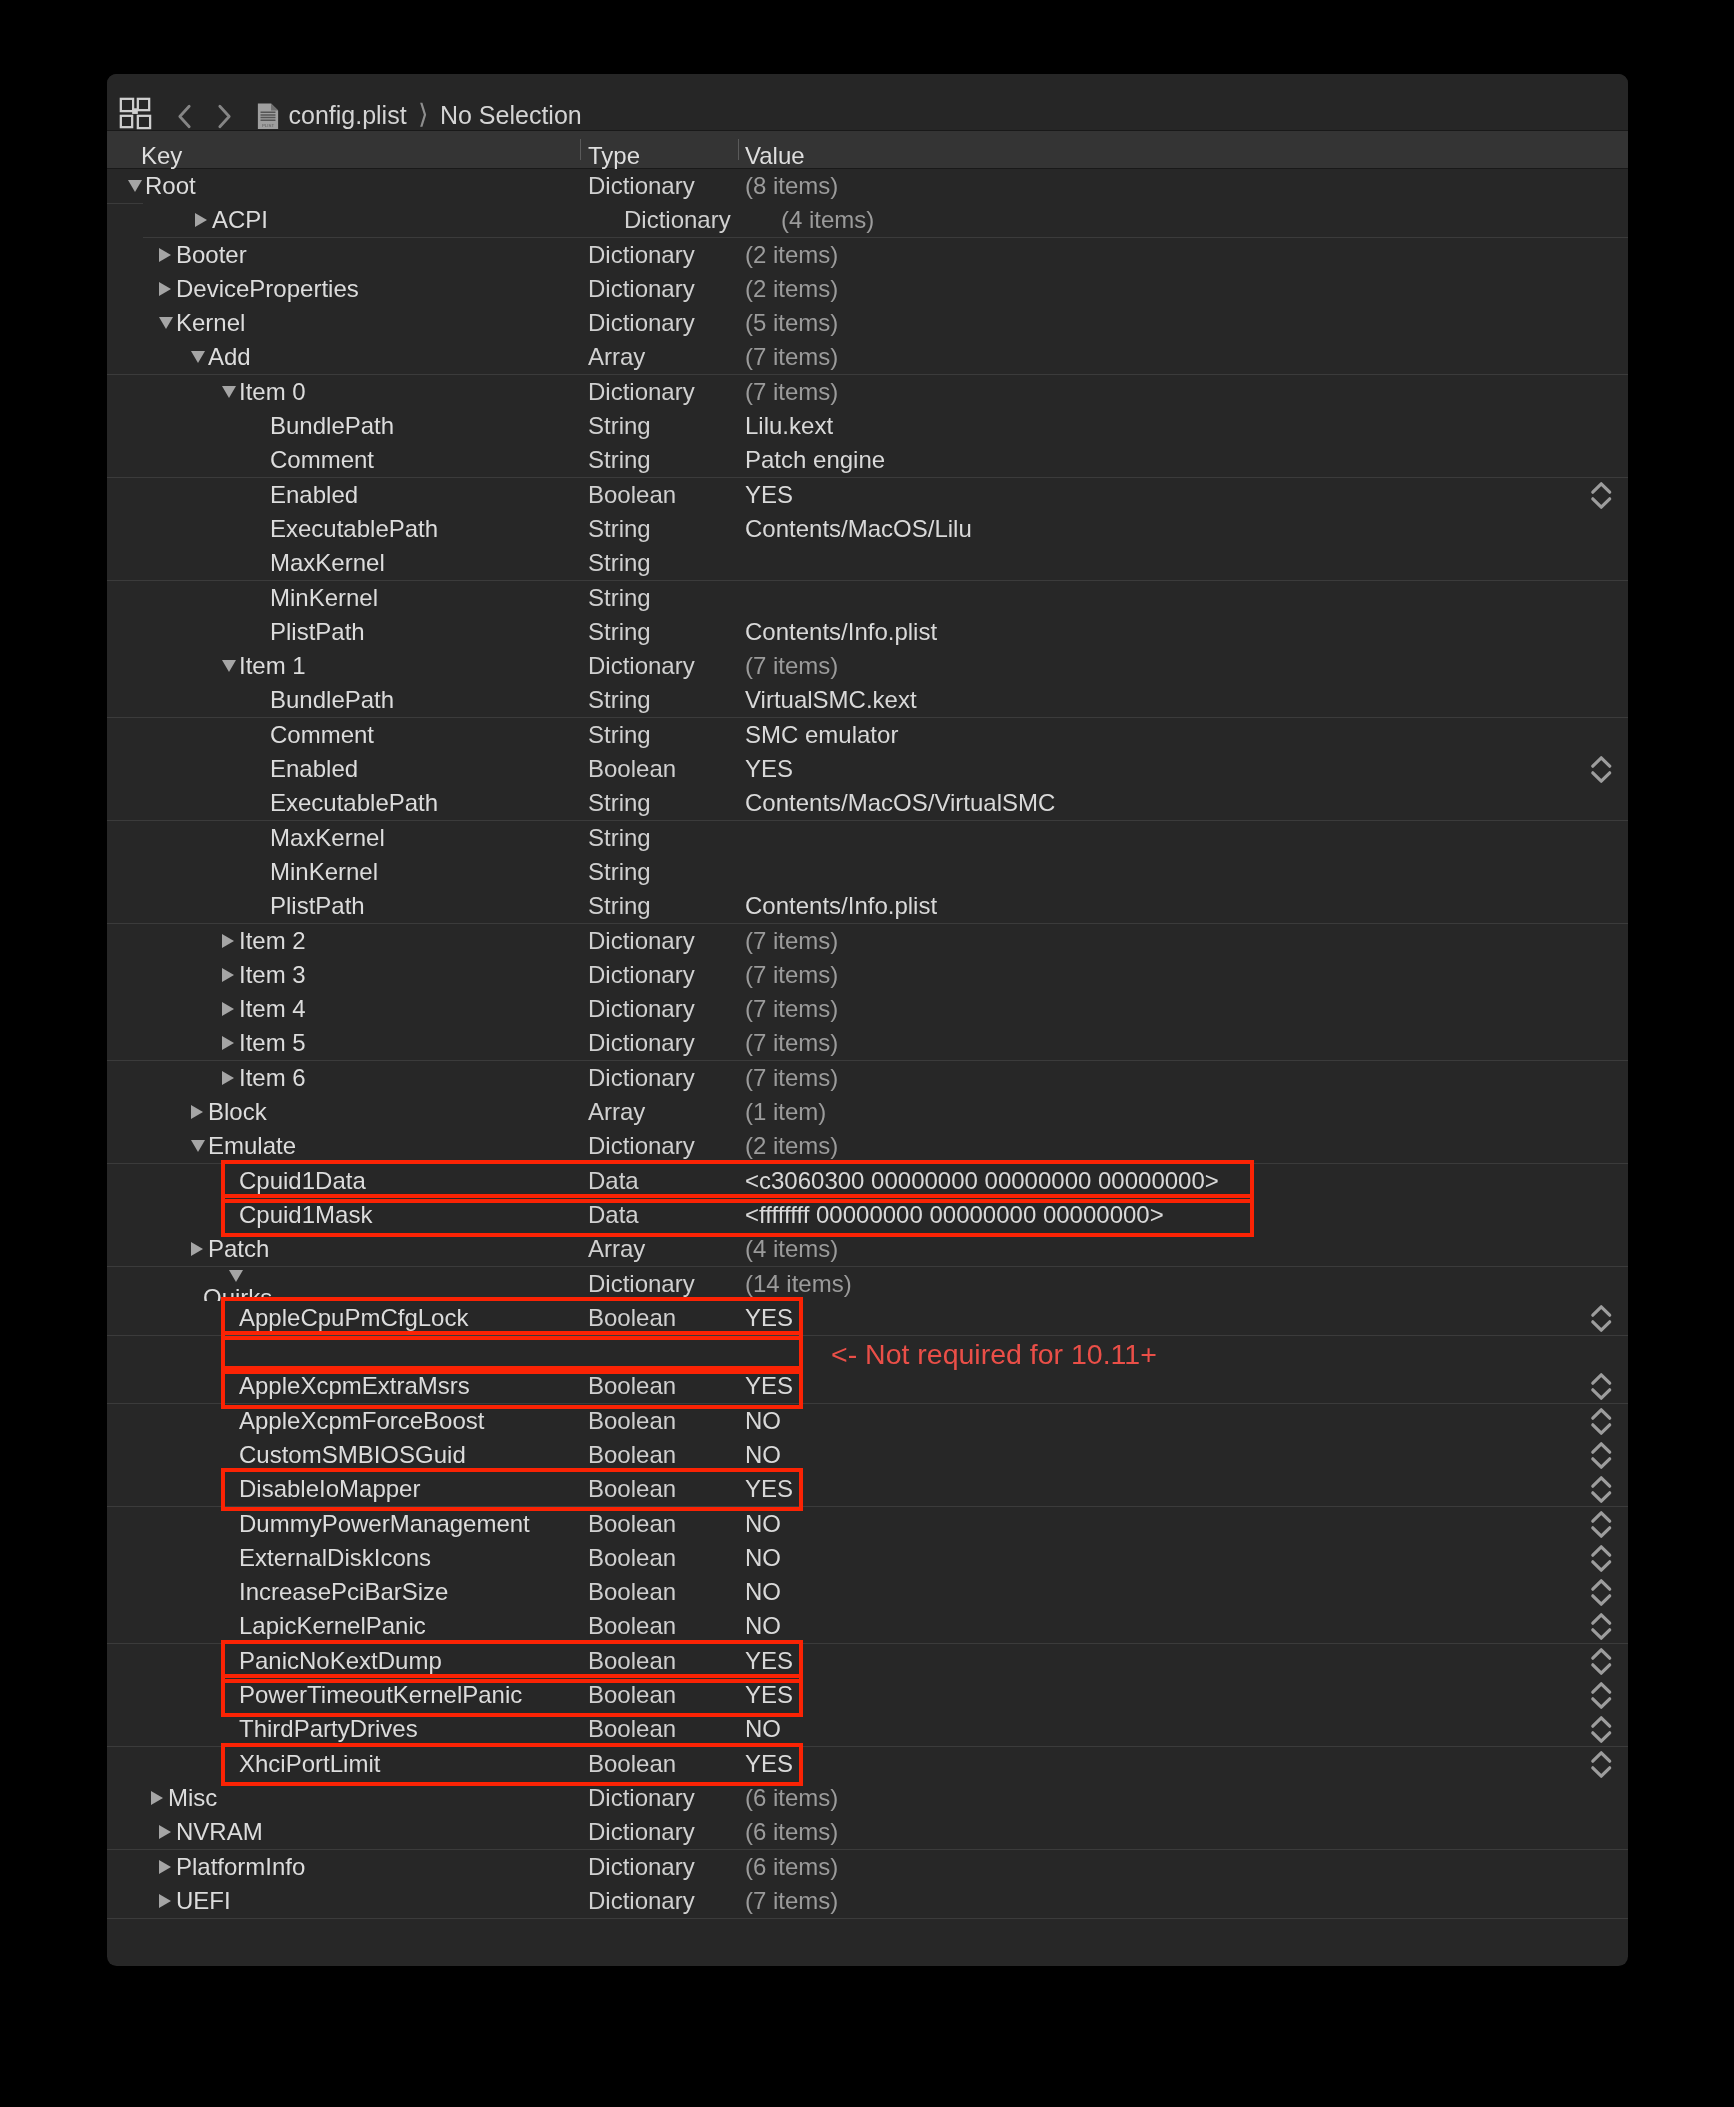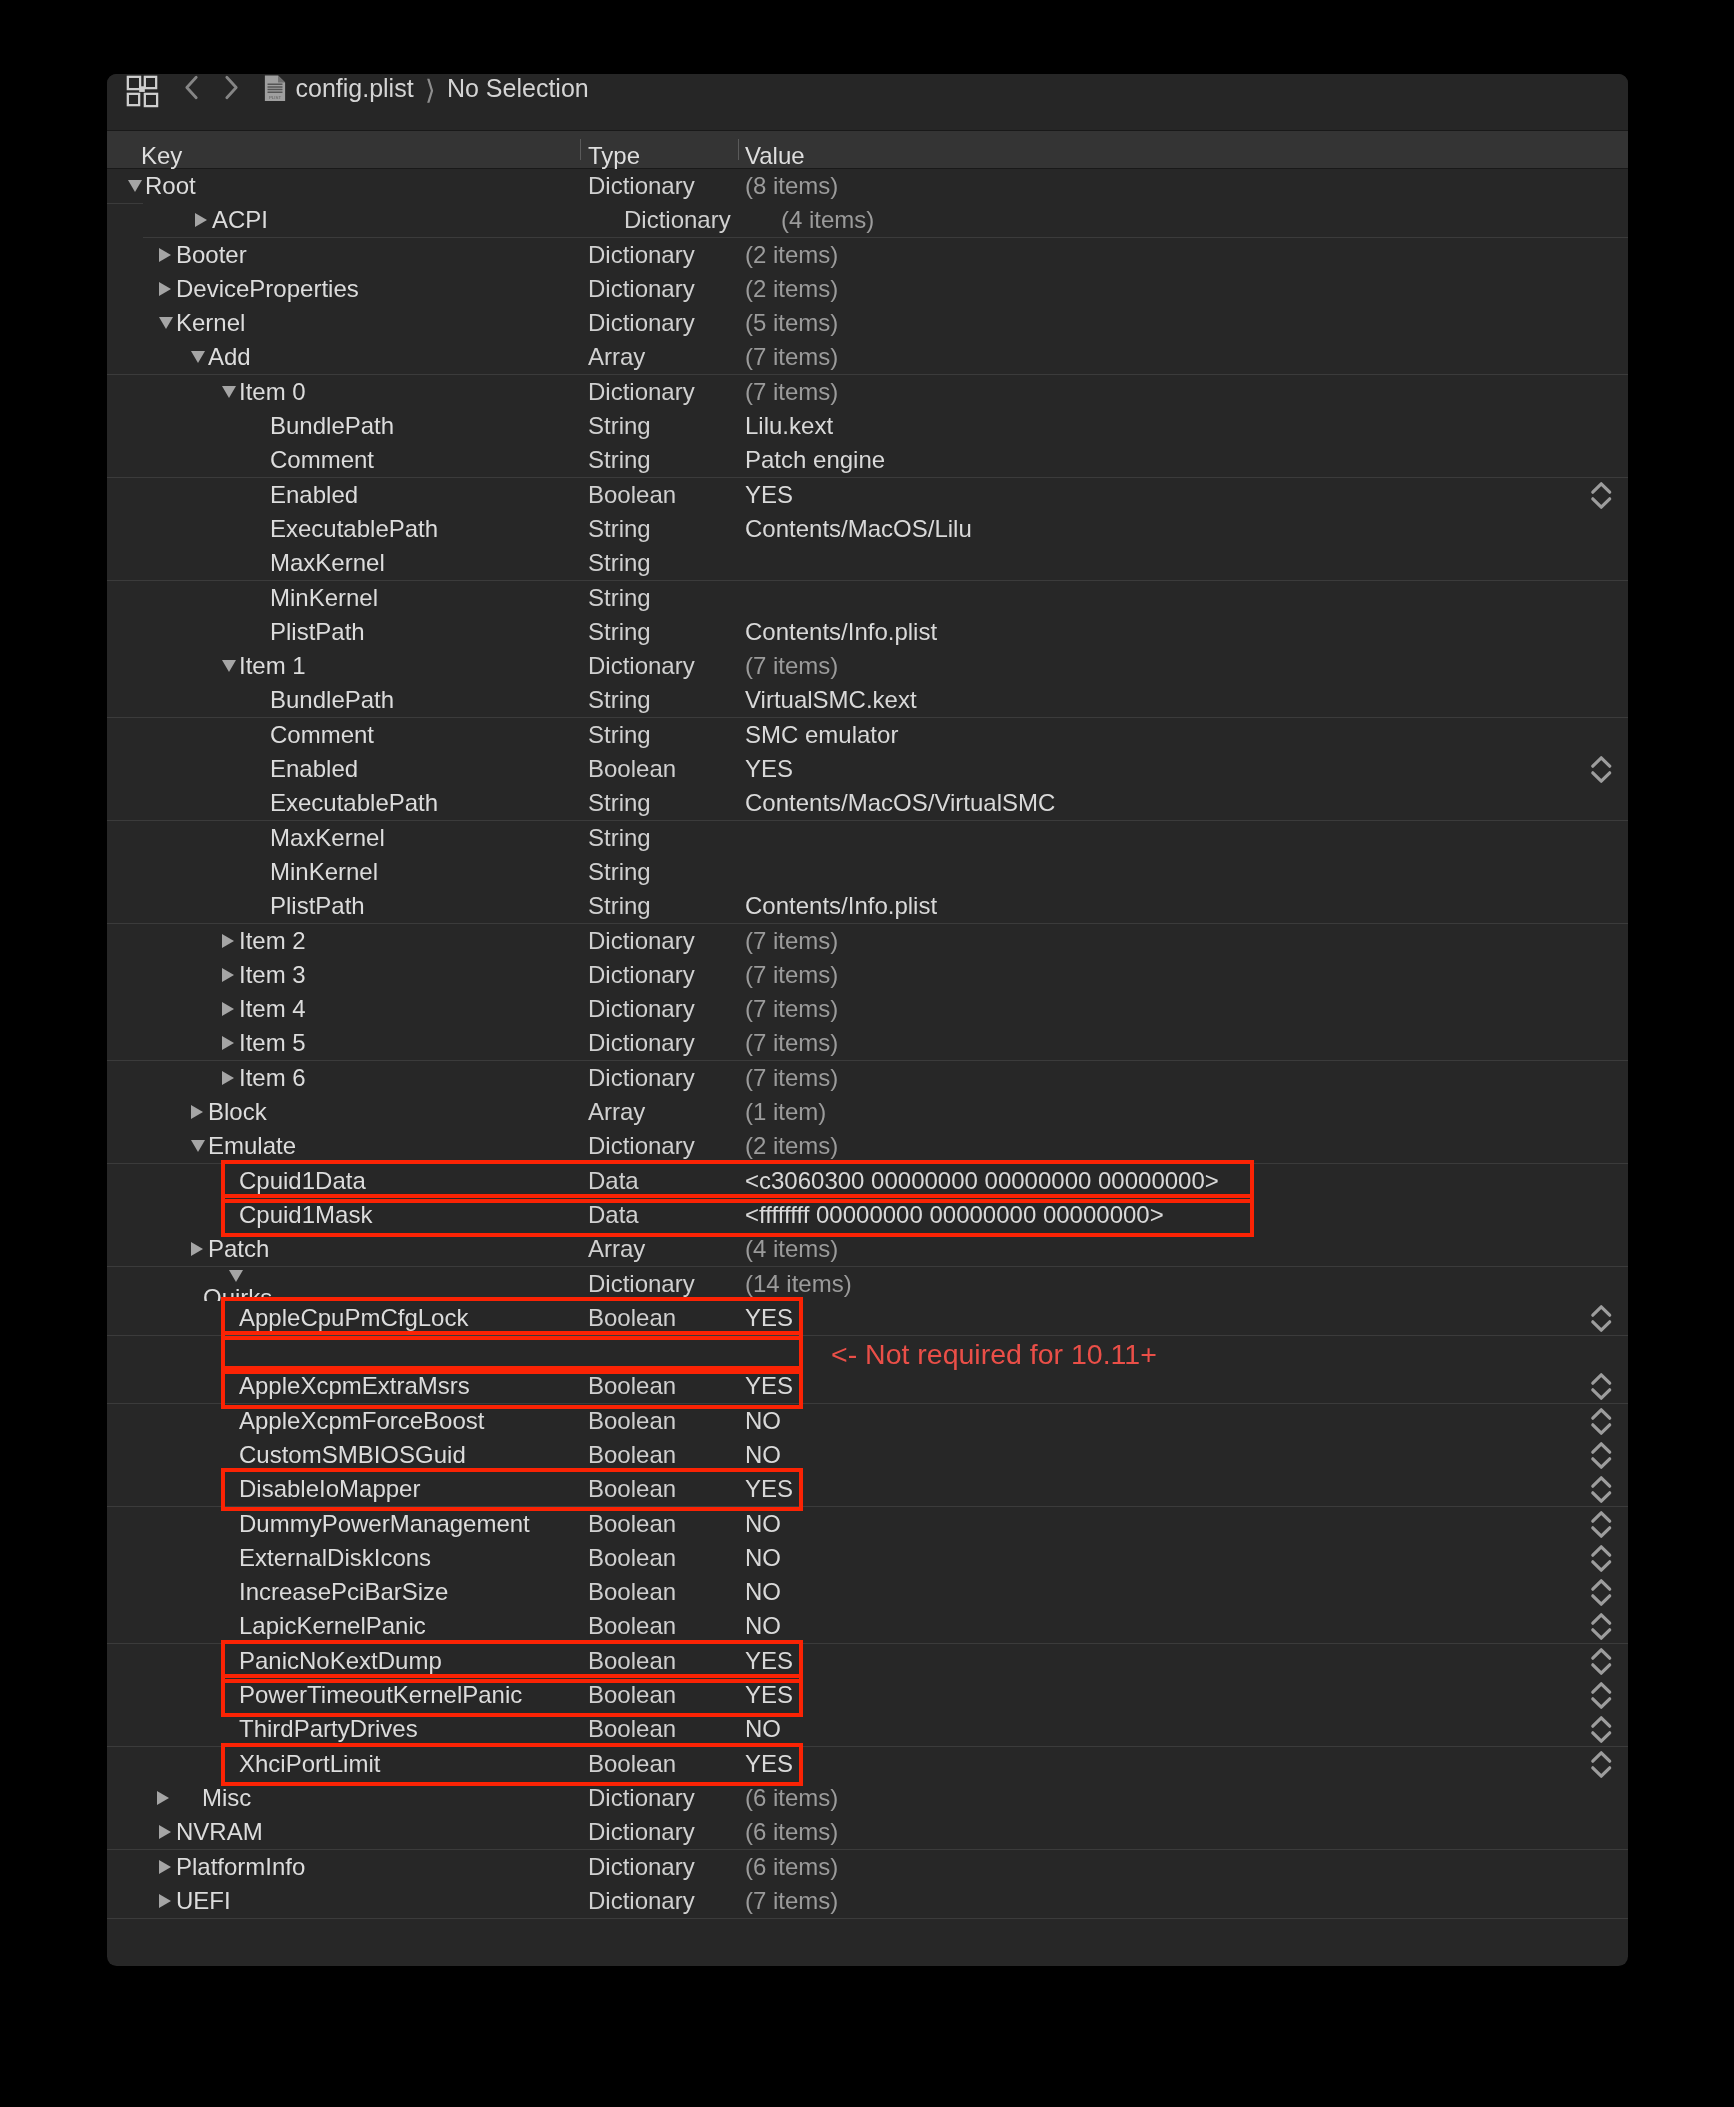--- a/index.html
+++ b/index.html
@@ -11,22 +11,22 @@
   .titlebar{height:37px;background:linear-gradient(#454545,#393939);border-bottom:1px solid #242424;
             position:relative;display:flex;align-items:center;justify-content:center;box-sizing:border-box;}
   .lights{position:absolute;left:13.3px;top:6.7px;display:flex;gap:15px;}
   .light{width:24px;height:24px;border-radius:50%;position:relative;}
   .light.red{background:#f4605a;}
   .light.red::after{content:"";position:absolute;left:7.6px;top:7.6px;width:8.6px;height:8.6px;border-radius:50%;background:#8c2420;}
   .light.yellow{background:#e5c13d;}
   .light.green{background:#59c83a;}
   .titletext{color:#b9b9b9;font-size:26px;display:flex;align-items:center;gap:11.4px;}
   
-  .toolbar{height:57px;background:#262626;border-bottom:1px solid #191919;display:flex;align-items:flex-start;
-           box-sizing:border-box;padding-left:18px;color:#d4d4d4;font-size:25px;}
+  .toolbar{height:57px;background:#262626;border-bottom:1px solid #191919;display:flex;align-items:flex-end;
+           box-sizing:border-box;padding-left:11px;color:#d4d4d4;font-size:25px;}
   .tool{display:flex;align-items:center;}
   .navchev{margin-left:25px;}
   .docicon{margin:0 9.5px 0 25px;}
   .crumbsep{color:#8e8e8e;margin:0 11.4px;font-size:27px;}
   
   .colheader{height:38px;background:#343434;border-bottom:1px solid #191919;position:relative;
              box-sizing:border-box;color:#dedede;font-size:24px;}
   .colheader .hk{position:absolute;left:34px;top:10.5px;}
   .colheader .ht{position:absolute;left:481px;top:10.5px;}
   .colheader .hv{position:absolute;left:638px;top:10.5px;}
@@ -570,21 +570,21 @@
           <span class="ktext">XhciPortLimit</span>
         </div>
         <div class="tc">Boolean</div>
         <div class="vc">YES</div>
         <div class="stepper"><svg width="28.5" height="31" viewBox="0 0 30 33" fill="none" stroke="#9d9d9d" stroke-width="3.4" stroke-linecap="round" stroke-linejoin="round">
             <polyline points="6,13 15,4 24,13"></polyline>
             <polyline points="6,20 15,29 24,20"></polyline>
           </svg></div>
       </div>
       <div class="row" style="top: 1612px;">
-        <div class="kc" style="left: 50px; gap: 28px;">
+        <div class="kc" style="left: 44px;">
           <span class="tri">
             <span class="tri-right"></span>
           </span>
           <span class="ktext">Misc</span>
         </div>
         <div class="tc">Dictionary</div>
         <div class="vc dim">(6 items)</div>
       </div>
       <div class="row" style="top: 1646px;">
         <div class="kc" style="left: 52px;">

